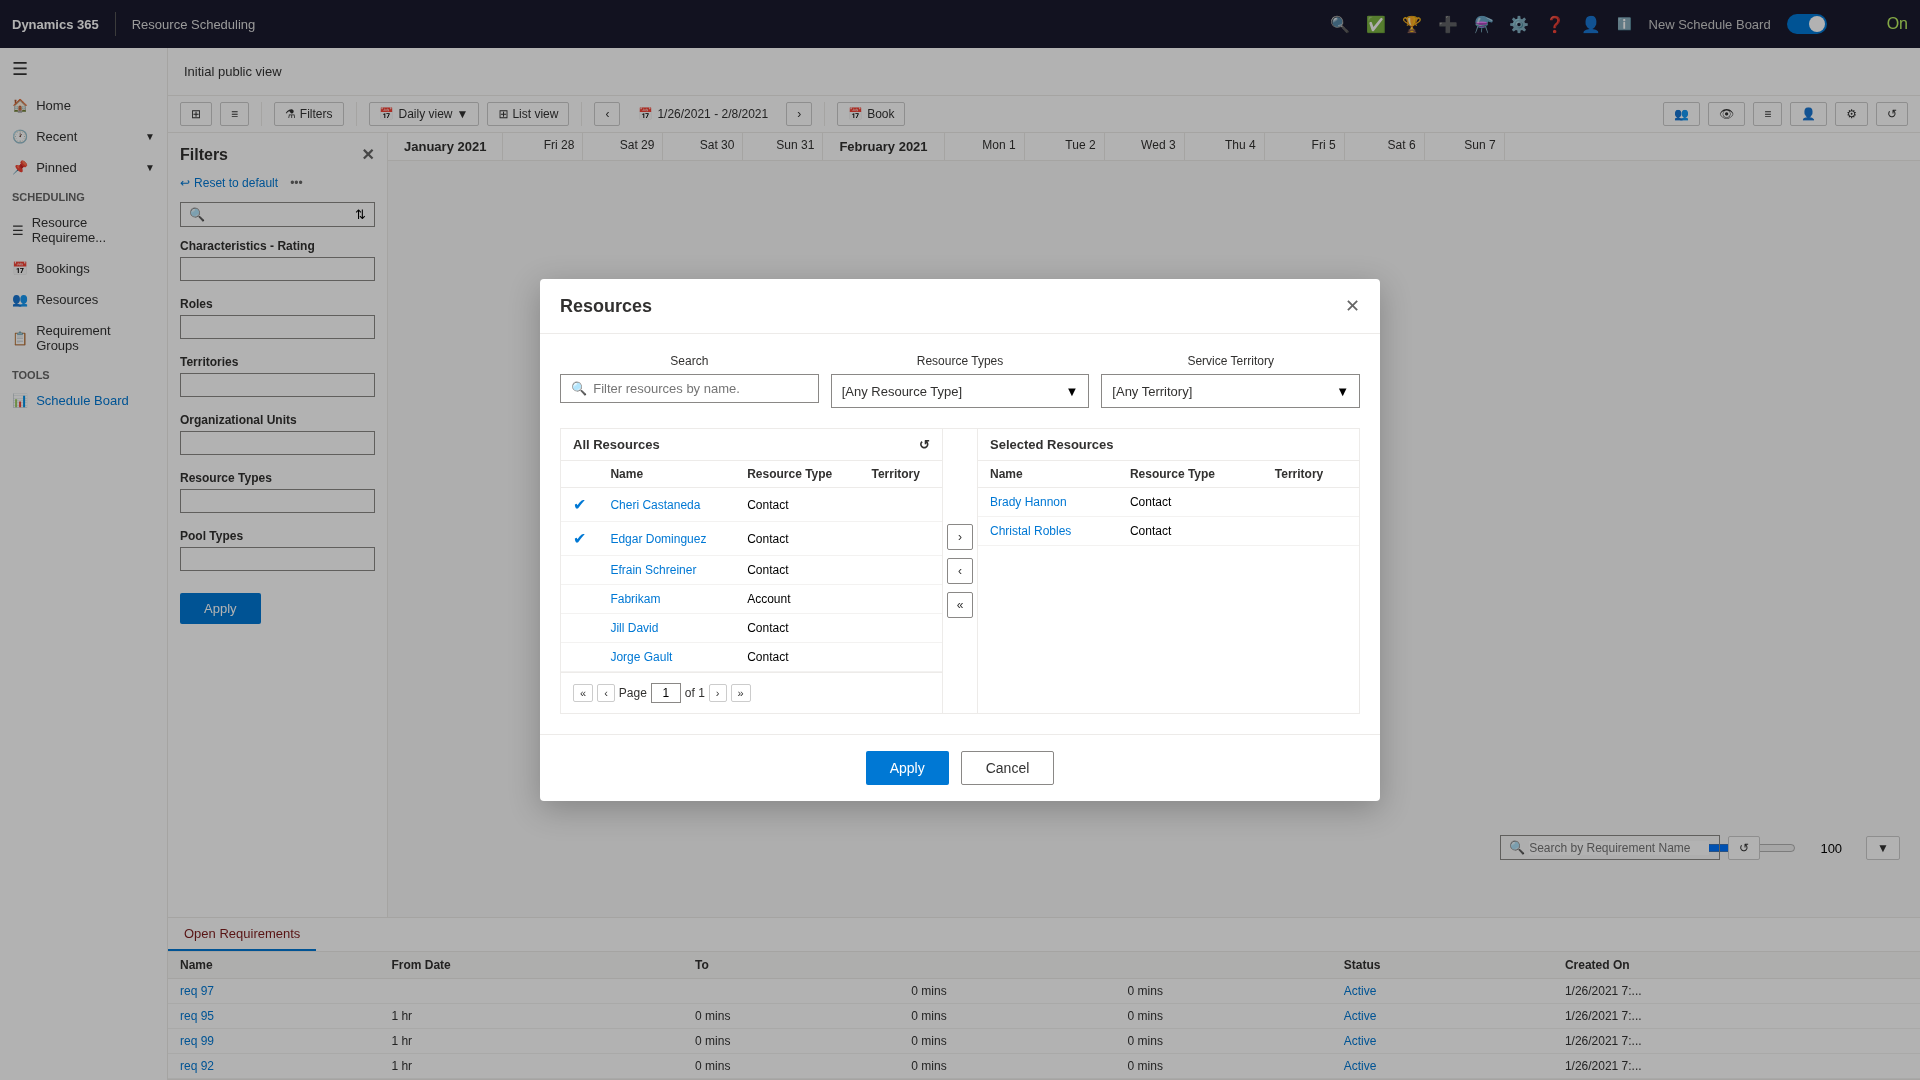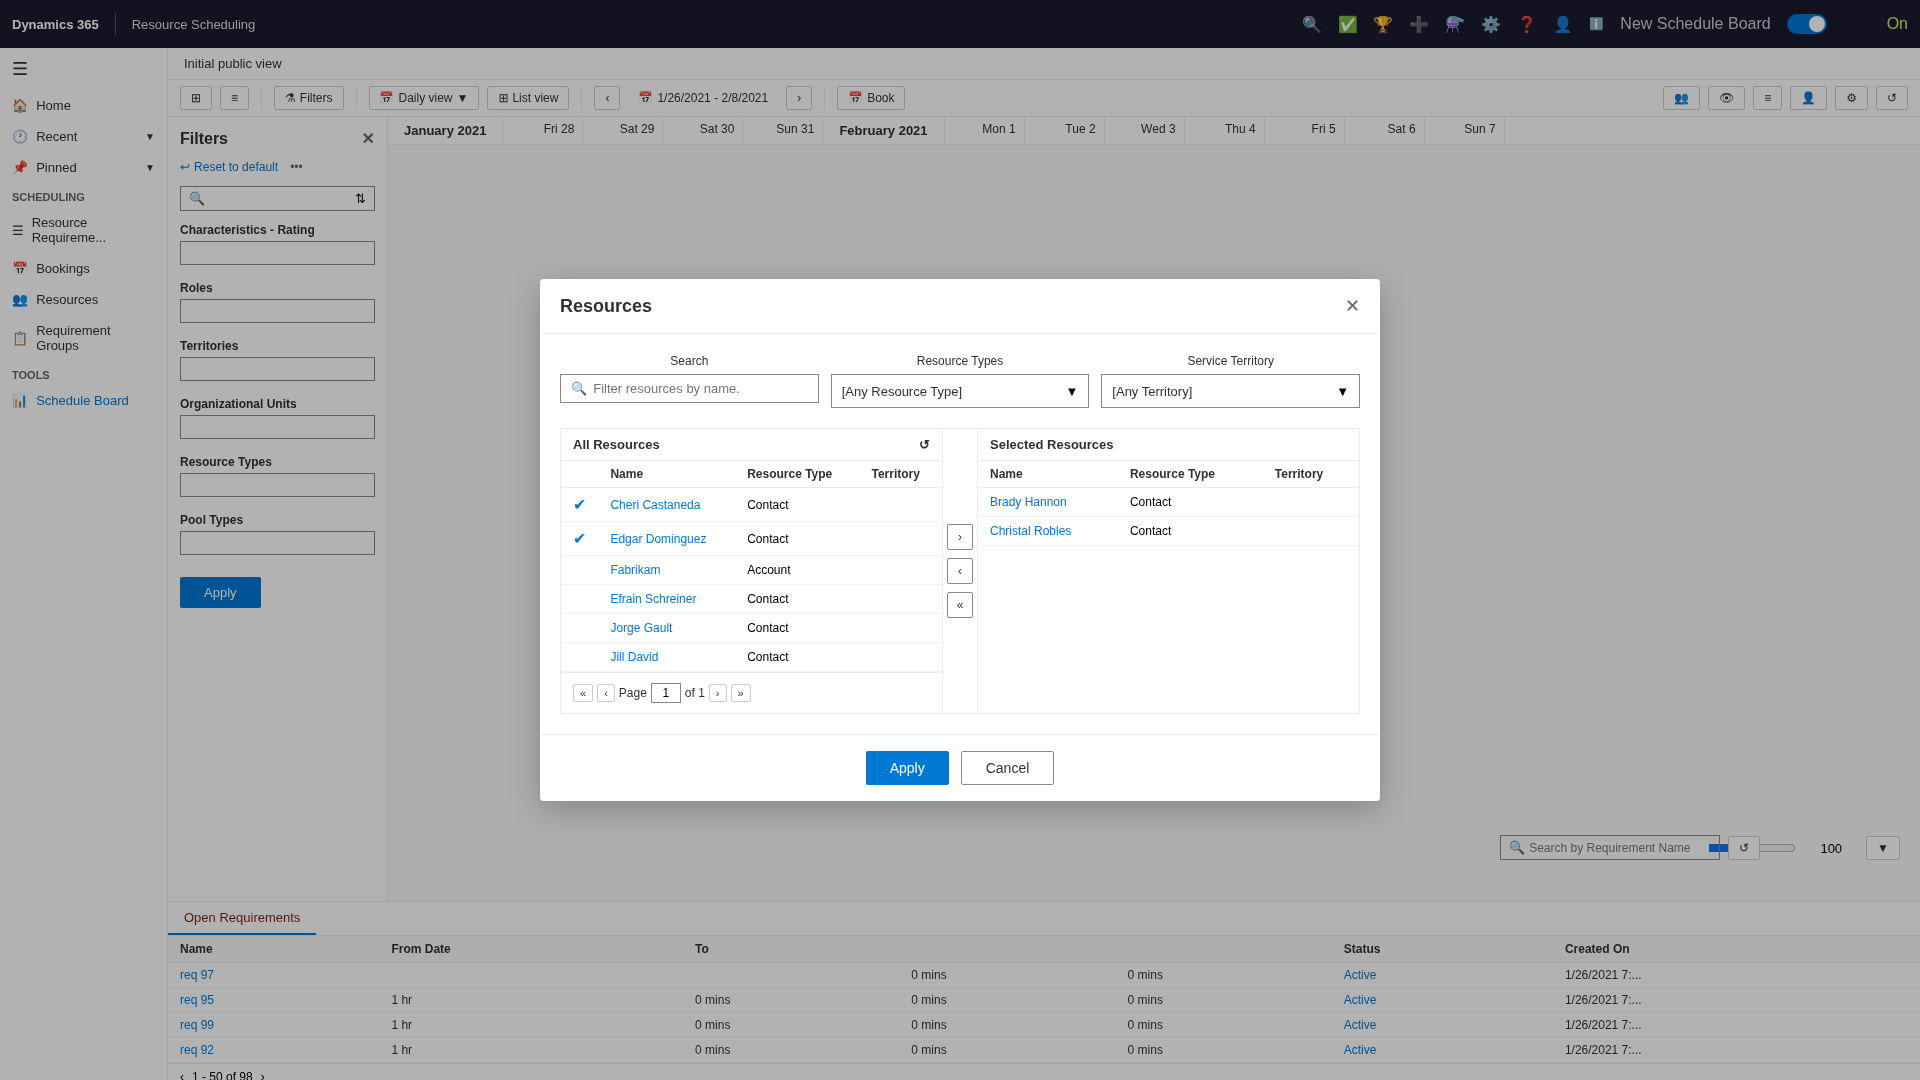--- a/index.html
+++ b/index.html
@@ -16,21 +16,21 @@
       gap: 16px;
       position: fixed;
       top: 0; left: 0; right: 0;
       z-index: 100;
     }
     .top-nav-sep { width: 1px; height: 24px; background: #555; }
     .top-nav-right { margin-left: auto; display: flex; align-items: center; gap: 16px; }
     .top-nav-icon { color: #ccc; cursor: pointer; font-size: 16px; }
     .toggle-pill { width: 40px; height: 20px; background: #0078d4; border-radius: 10px; position: relative; cursor: pointer; }
     .toggle-pill::after { content: ''; position: absolute; right: 2px; top: 2px; width: 16px; height: 16px; background: white; border-radius: 50%; }
-    .new-schedule-label { font-size: 16px; color: #ccc; }
+    .new-schedule-label { font-size: 13px; color: #ccc; }
 
     
     .sidebar {
       position: fixed;
       top: 48px; left: 0; bottom: 0;
       width: 168px;
       background: #fff;
       border-right: 1px solid #edebe9;
       overflow-y: auto;
       z-index: 50;
@@ -43,21 +43,21 @@
     .sidebar-item.active { color: #0078d4; }
 
     
     .main-content {
       position: fixed;
       top: 48px; left: 168px; right: 0; bottom: 0;
       background: #faf9f8;
       overflow: hidden;
     }
     .breadcrumb-bar {
-      padding: 8px 16px;
+      padding: 16px 16px;
       font-size: 13px;
       color: #333;
       background: white;
       border-bottom: 1px solid #edebe9;
     }
     .toolbar {
       display: flex; align-items: center; gap: 8px;
       padding: 6px 12px;
       background: white;
       border-bottom: 1px solid #edebe9;
@@ -551,39 +551,39 @@
     <td><unspecified></unspecified></td>
   </tr>
               <tr style="cursor: pointer;">
     <td><span class="checked-icon">✔</span></td>
     <td><a href="#" class="resource-link">Edgar Dominguez</a></td>
     <td>Contact</td>
     <td><unspecified></unspecified></td>
   </tr>
               <tr style="cursor: pointer;">
     <td><span></span></td>
+    <td><a href="#" class="resource-link">Efrain Schreiner</a></td>
+    <td>Contact</td>
+    <td><unspecified></unspecified></td>
+  </tr>
+              <tr style="cursor: pointer;">
+    <td><span></span></td>
     <td><a href="#" class="resource-link">Fabrikam</a></td>
     <td>Account</td>
     <td><unspecified></unspecified></td>
   </tr>
               <tr style="cursor: pointer;">
     <td><span></span></td>
-    <td><a href="#" class="resource-link">Efrain Schreiner</a></td>
+    <td><a href="#" class="resource-link">Jill David</a></td>
     <td>Contact</td>
     <td><unspecified></unspecified></td>
   </tr>
               <tr style="cursor: pointer;">
     <td><span></span></td>
     <td><a href="#" class="resource-link">Jorge Gault</a></td>
-    <td>Contact</td>
-    <td><unspecified></unspecified></td>
-  </tr>
-              <tr style="cursor: pointer;">
-    <td><span></span></td>
-    <td><a href="#" class="resource-link">Jill David</a></td>
     <td>Contact</td>
     <td><unspecified></unspecified></td>
   </tr>
             </tbody>
         </table>
         <div class="pagination">
           <button class="page-btn">«</button>
           <button class="page-btn">‹</button>
           <span>Page</span>
           <input type="text" class="page-input" value="1" style="">

